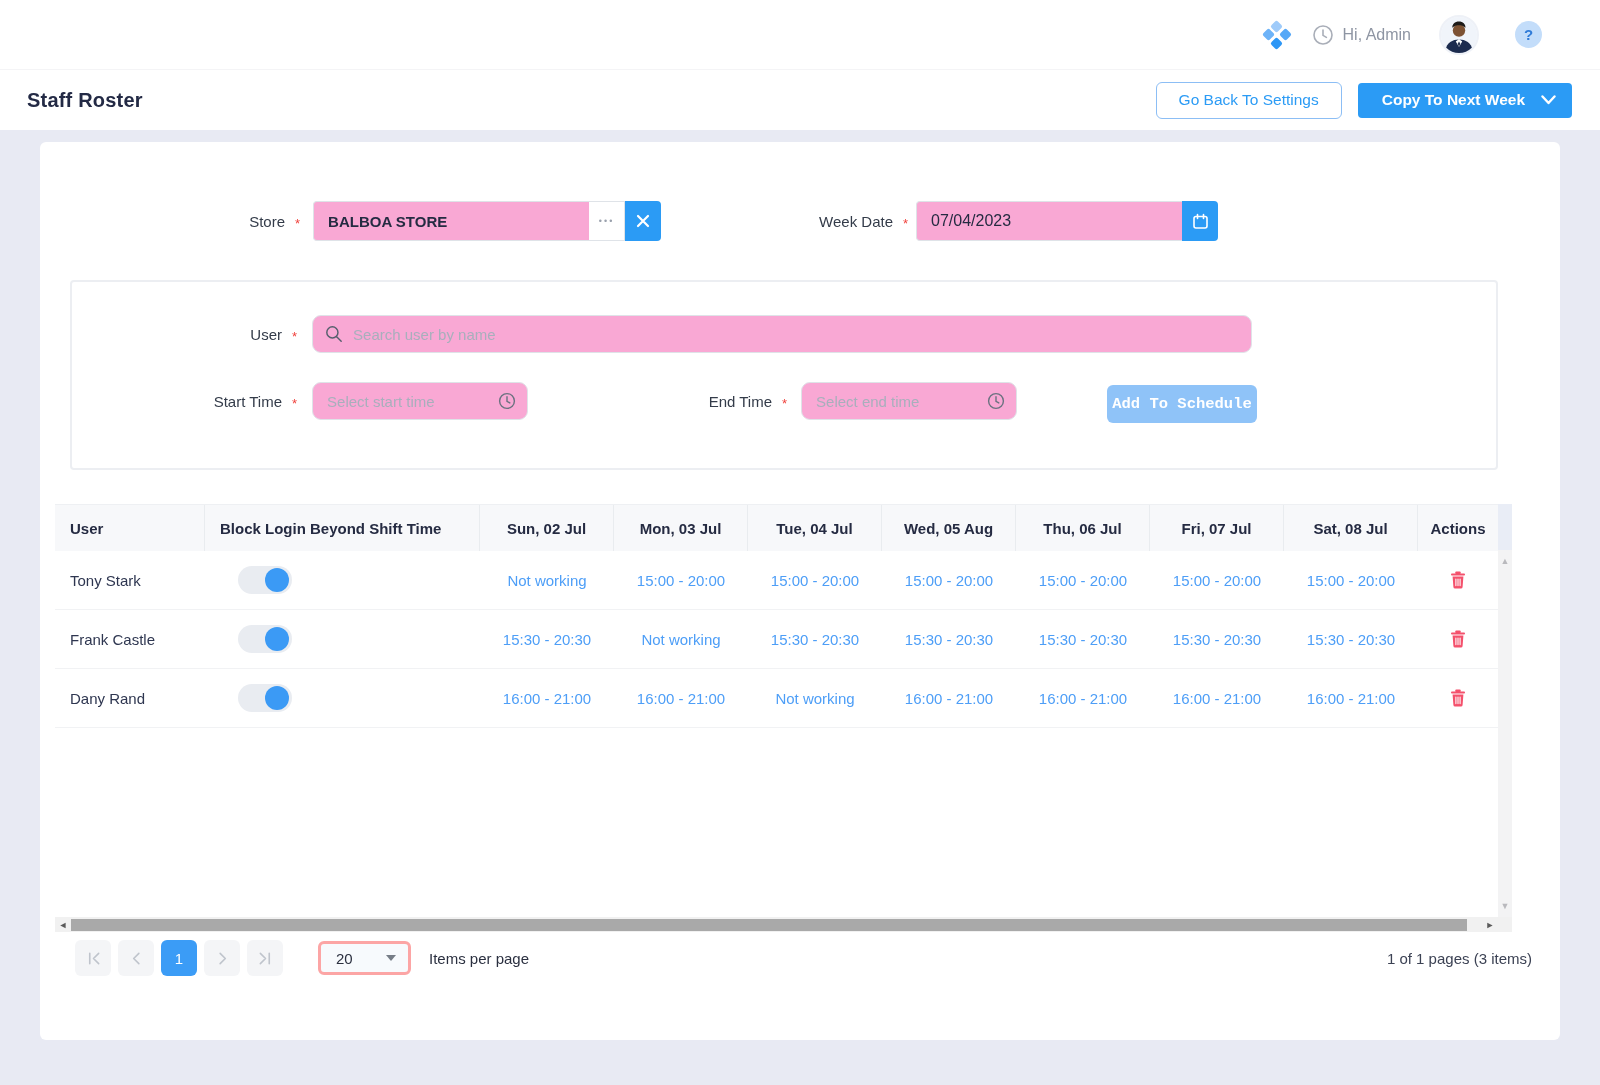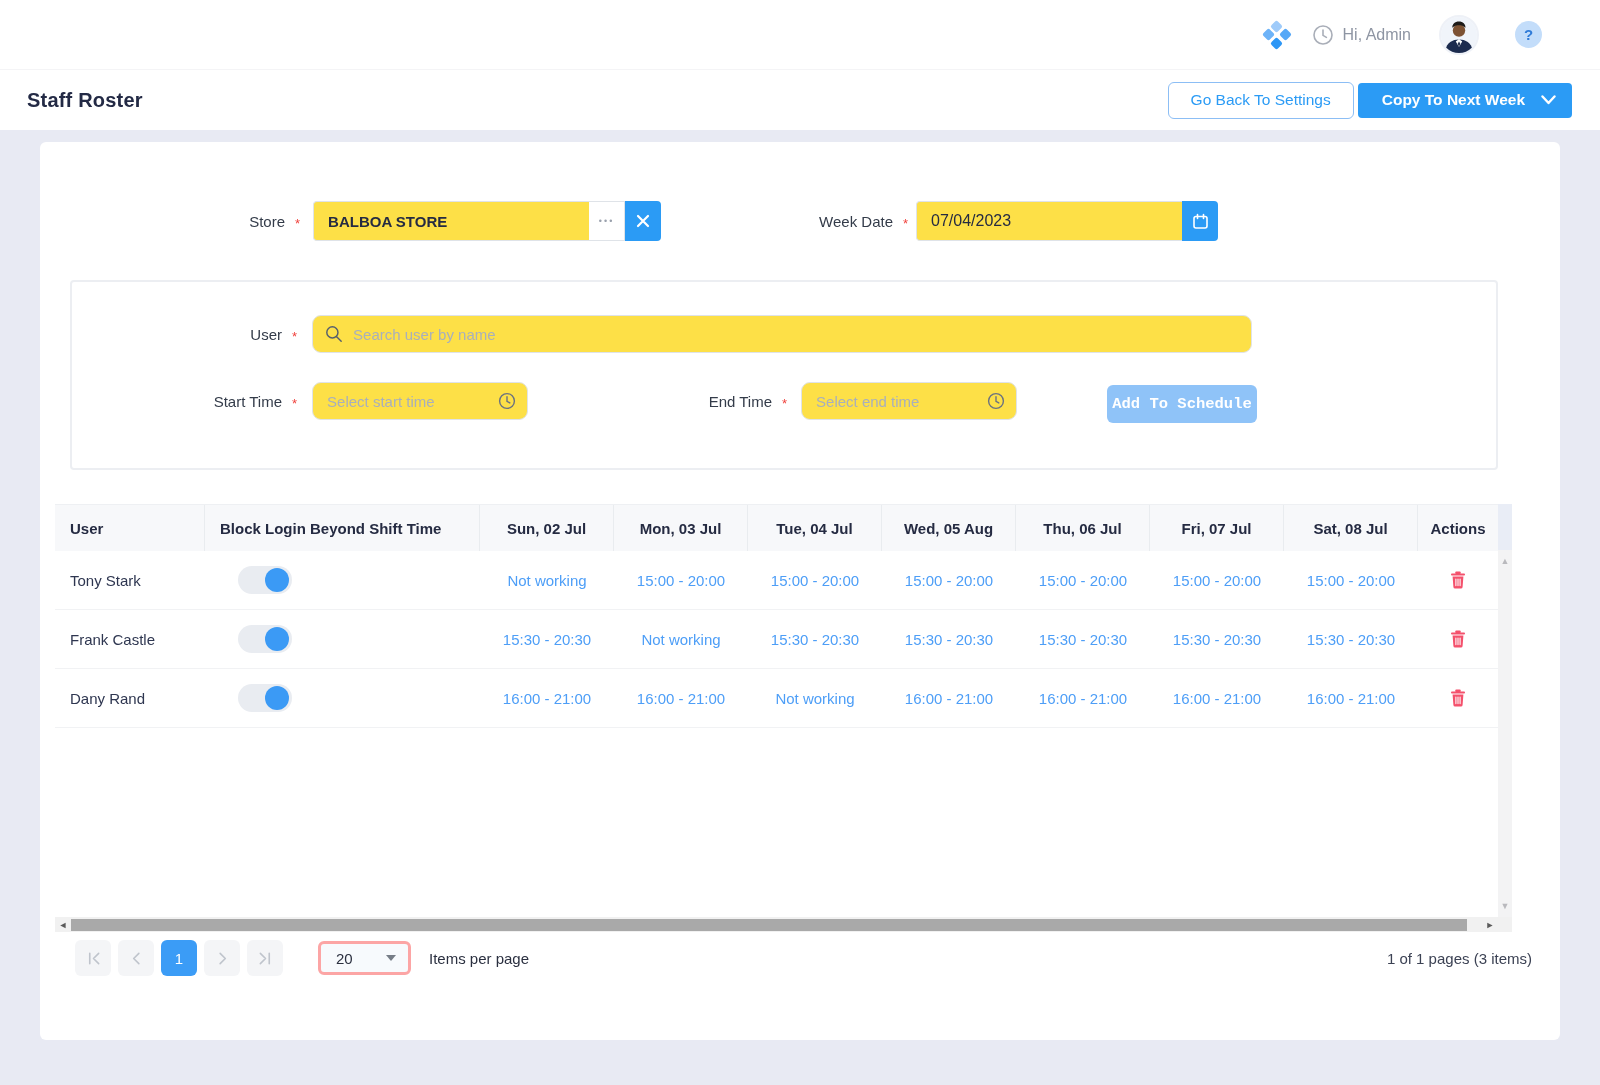--- a/index.html
+++ b/index.html
@@ -21,40 +21,40 @@
   .avatar { width:40px; height:40px; border-radius:50%; border:2px solid #eef1f7;
     overflow:hidden; background:#f5f8fc; cursor:pointer; margin-left:6px; }
   .help-bubble { width:27px; height:27px; border-radius:50%; background:#c3ddfa;
     color:#2f7bd8; font-size:15px; font-weight:bold; display:flex; align-items:center;
     justify-content:center; margin-left:14px; cursor:pointer; }
 
   
   .pageheader { height:60px; background:#fff; display:flex; align-items:center;
     justify-content:space-between; padding:0 28px 0 27px; }
   .page-title { font-size:20px; color:#232a45; font-weight:700; letter-spacing:.2px; }
-  .header-actions { display:flex; align-items:center; gap:4px;margin-left:33px; }
+  .header-actions { display:flex; align-items:center; gap:16px;margin-left:33px; }
   .btn-outline { height:37px; padding:0 22px; border:1px solid #8cbef5; border-radius:6px;
     background:#fff; color:#2b9bf5; font-size:15.5px; font-weight:500; cursor:pointer;
     font-family:inherit; }
   .btn-primary { height:35px; padding:0 16px 0 24px; border:none; border-radius:4px;
     background:#2b9bf5; color:#fff; font-size:15.5px; font-weight:700; cursor:pointer;
     display:flex; align-items:center; gap:16px; font-family:inherit; }
 
   
   .page { position:relative; height:955px; background:#e8eaf3; }
   .card { position:absolute; left:40px; top:12px; width:1520px; height:898px;
     background:#fff; border-radius:6px; }
 
   .field { position:absolute; display:flex; align-items:center; }
   .f-label { font-size:15px; color:#333b49; }
   .req { color:#f0413c; font-size:13px; margin-left:10px; margin-top:4px; }
   .t-right { text-align:right; }
 
   .inp { height:40px; border:1px solid #dfe3e8; border-radius:4px; font-size:15px;
-    color:#252b42; padding:0 14px; outline:none; font-family:inherit; background:#fde047; }
+    color:#252b42; padding:0 14px; outline:none; font-family:inherit; background:#f9a8d4; }
   .inp::placeholder { color:#a8afbc; }
 
   .store-wrap { display:flex; align-items:stretch; margin-left:13px; }
   .store-input { width:276px; border-right:none; border-radius:4px 0 0 4px; font-weight:700; }
   .dots-zone { width:36px; border:1px solid #dfe3e8; border-left:none; display:flex;
     align-items:center; justify-content:center; color:#9aa1ad; font-size:9px;
     letter-spacing:2px; cursor:pointer; background:#fff; }
   .sq-btn { width:36px; height:40px; background:#2b9bf5; border:none; cursor:pointer;
     display:flex; align-items:center; justify-content:center; }
   .x-btn { border-radius:0 4px 4px 0; }

